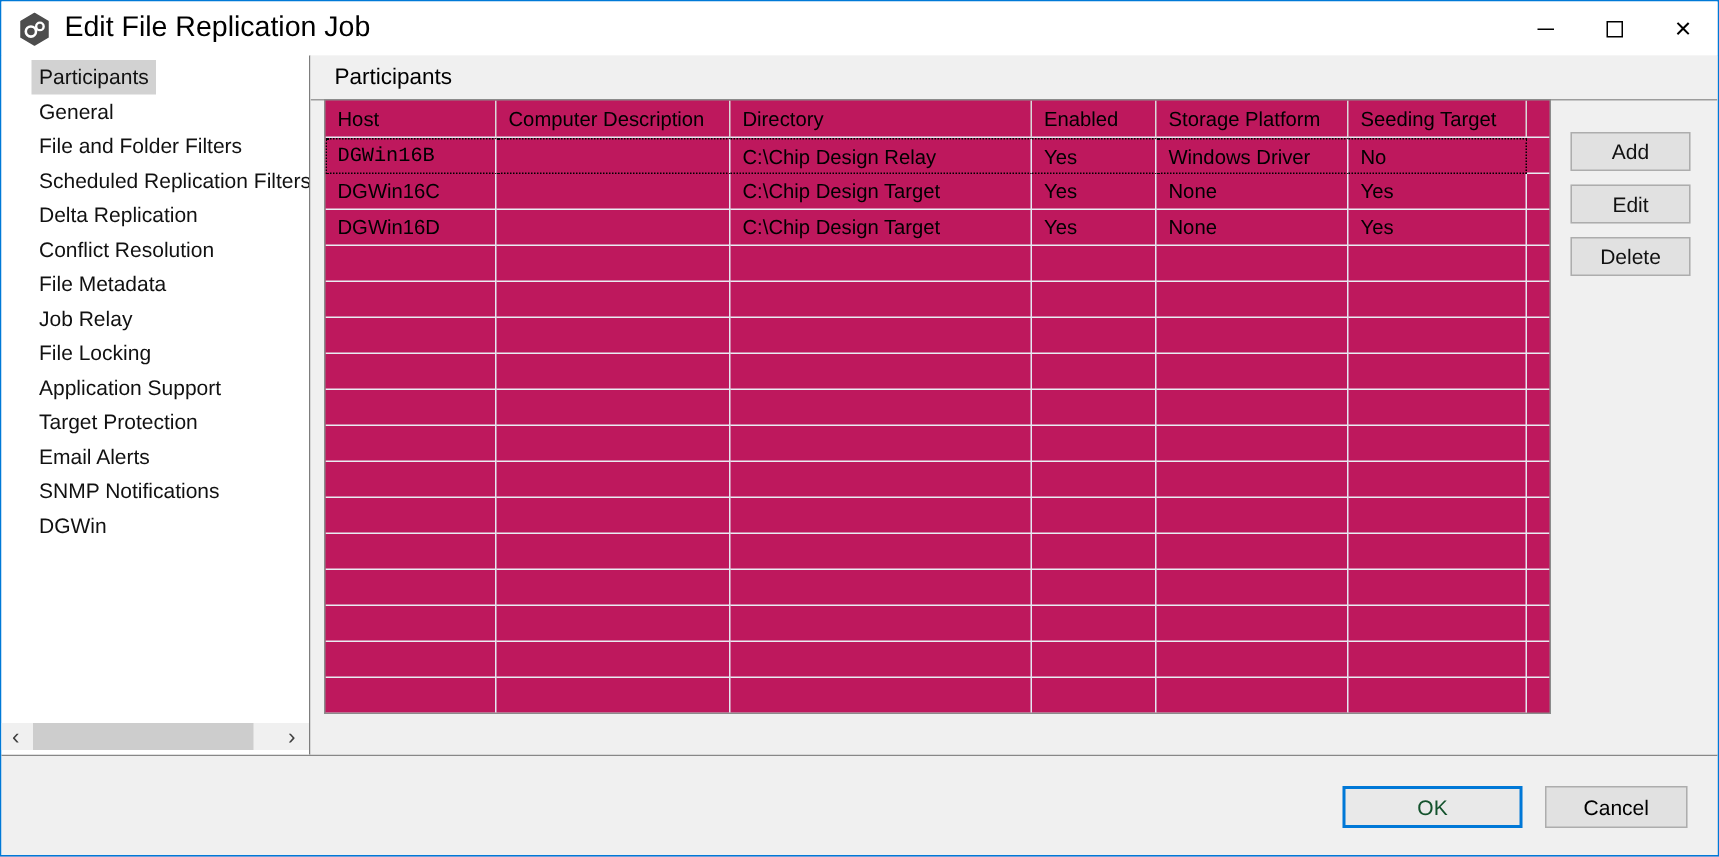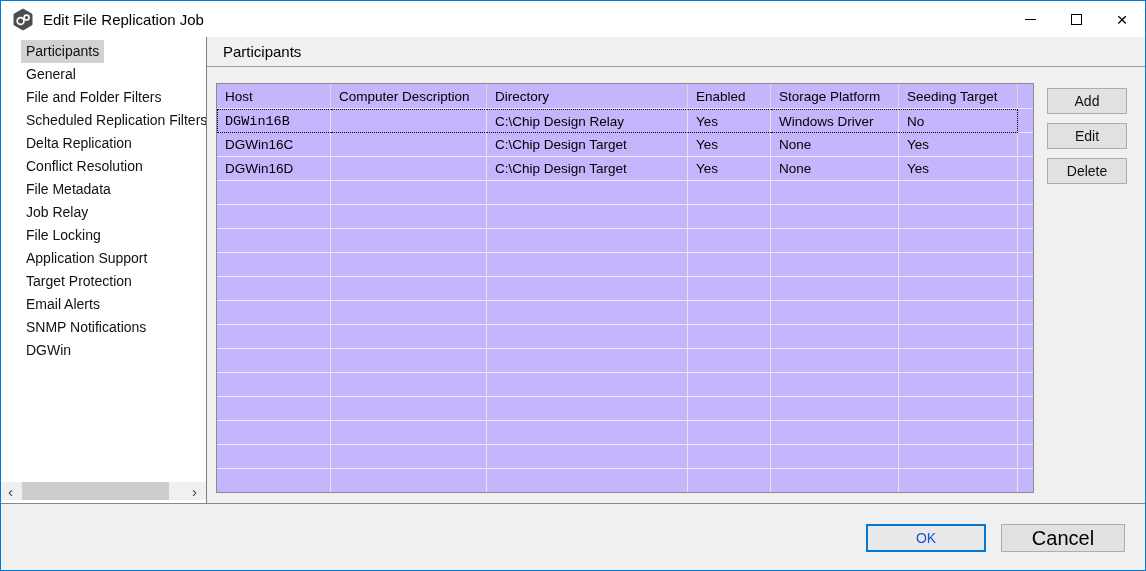--- a/index.html
+++ b/index.html
@@ -16,21 +16,21 @@
     display:flex; flex-direction:column;
     position:relative;
   }
   
   .titlebar {
     height:36px; flex:0 0 36px;
     display:flex; align-items:center;
     background:#ffffff;
   }
   .app-icon { margin-left:11px; width:22px; height:23px; flex:0 0 22px; }
-  .title-text { margin-left:9px; font-size:15px; color:#000; white-space:nowrap; }
+  .title-text { margin-left:9px; font-size:19px; color:#000; white-space:nowrap; }
   .win-controls { margin-left:auto; display:flex; height:36px; }
   .win-btn {
     width:46px; height:36px;
     display:flex; align-items:center; justify-content:center;
     cursor:default;
   }
   .glyph-min { width:11px; height:1px; background:#000; }
   .glyph-max { width:11px; height:11px; border:1px solid #000; background:transparent; }
   .glyph-close { font-size:19px; line-height:19px; color:#000; font-weight:400; }
   
@@ -74,23 +74,23 @@
     position:relative; overflow:hidden;
   }
   .panel-header {
     height:30px; line-height:30px;
     border-bottom:1px solid #9c9c9c;
     padding-left:16px;
     font-size:15px; color:#000;
     background:#f0f0f0;
   }
   .table-frame {
-    position:absolute; left:9px; top:46px;
+    position:absolute; left:9px; top:29px;
     width:818px; height:410px;
-    background:#c4b5fd;
+    background:#be185d;
     border:1px solid #8b8b8b;
     overflow:hidden;
   }
   table { border-collapse:separate; border-spacing:0; table-layout:fixed; width:100%; }
   th, td {
     font-size:13.5px; font-weight:400; text-align:left;
     padding:0 0 0 8px; white-space:nowrap; overflow:hidden;
     color:#000; vertical-align:middle;
   }
   th { height:25px; border-right:1px solid #d9d9d9; border-bottom:1px solid #e6e9f2; }
@@ -113,28 +113,28 @@
   .footer {
     flex:0 0 67px; height:67px;
     background:#f0f0f0;
     border-top:1px solid #878787;
     display:flex; align-items:flex-start; justify-content:flex-end;
     padding-top:20px; padding-right:20px;
   }
   .btn-ok {
     width:120px; height:28px;
     background:#e9e9e9; border:2px solid #0078d7;
-    font-size:14px; color:#1d4ed8;
+    font-size:14px; color:#14532d;
     display:flex; align-items:center; justify-content:center;
     cursor:default;
   }
   .btn-cancel {
-    width:124px; height:28px; margin-left:15px;
+    width:95px; height:28px; margin-left:15px;
     background:#e1e1e1; border:1px solid #adadad;
-    font-size:20px; color:#000;
+    font-size:14px; color:#000;
     display:flex; align-items:center; justify-content:center;
     cursor:default;
   }
 </style>
 </head>
 <body>
 
 <div class="window">
 
   <div class="titlebar">

